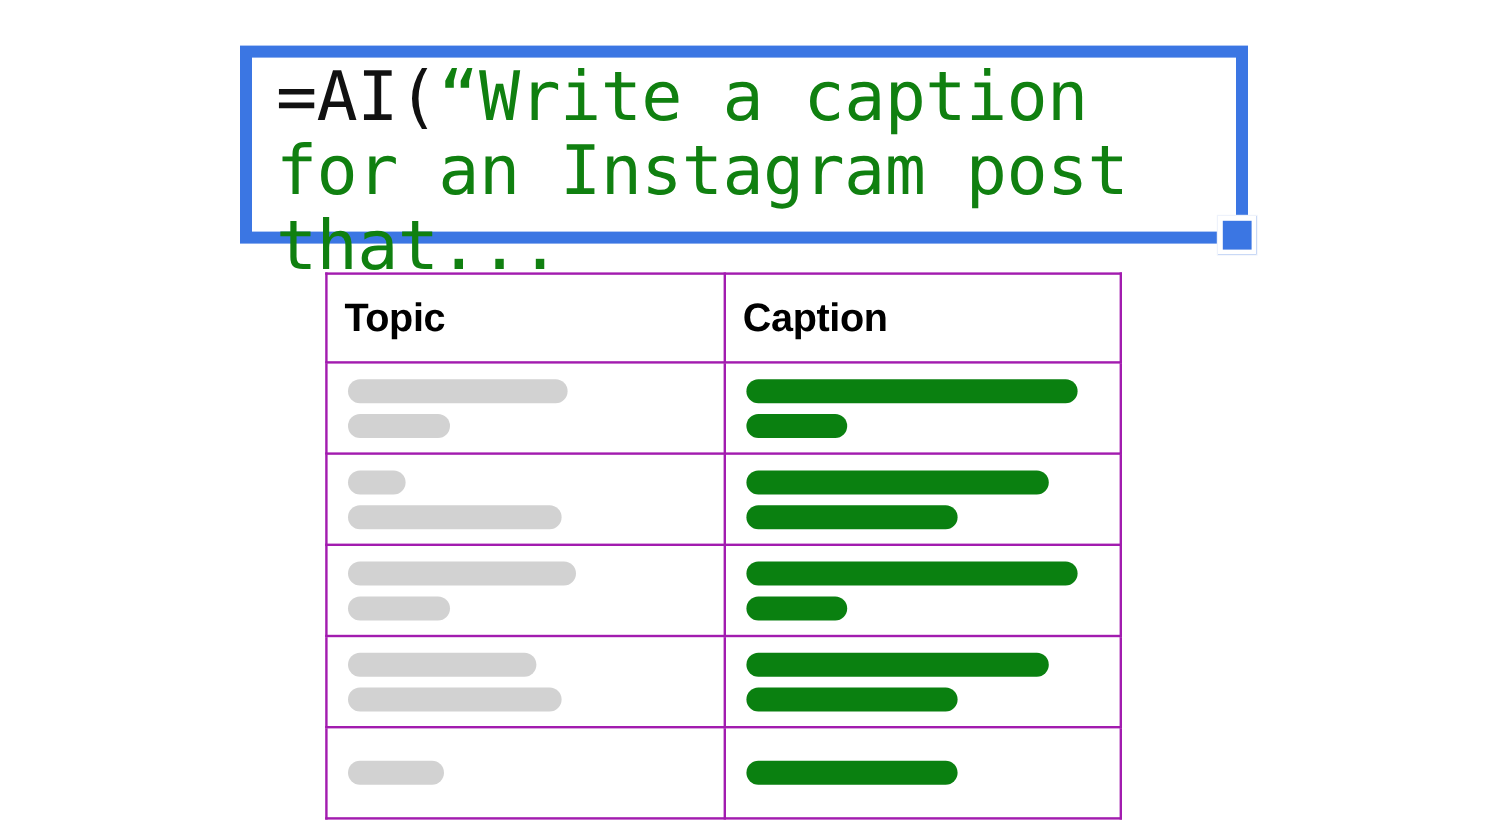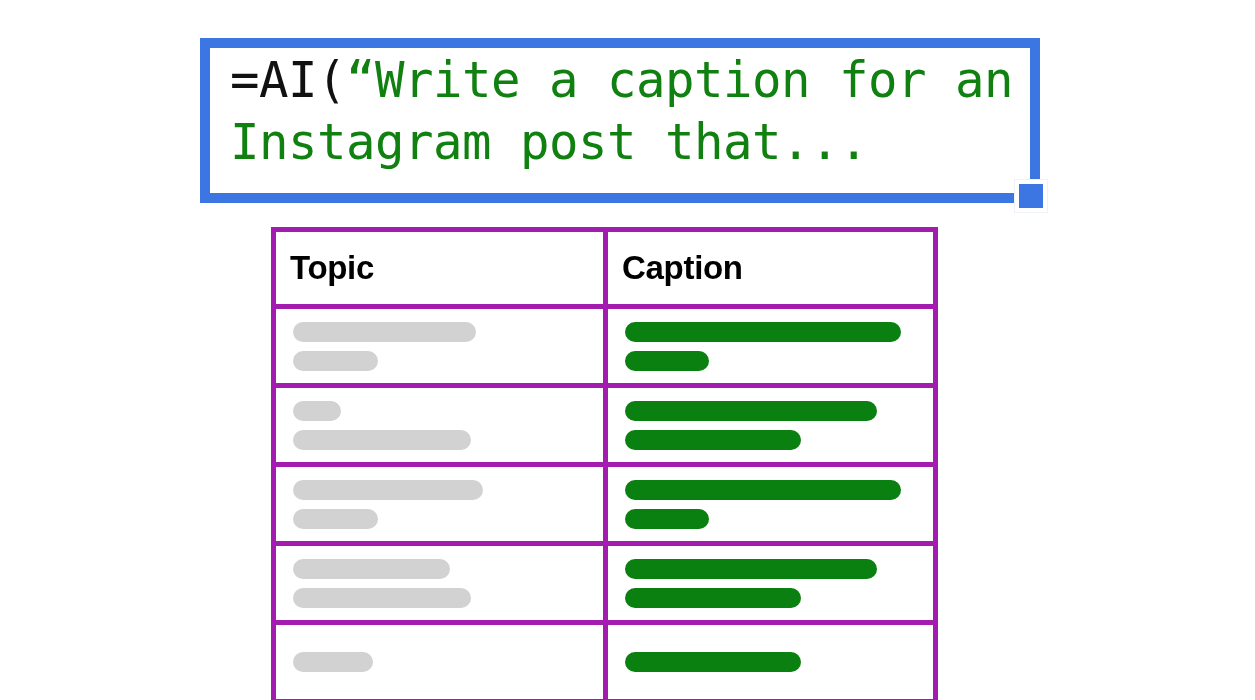--- a/index.html
+++ b/index.html
@@ -26,21 +26,21 @@
     box-sizing: border-box;
     border: 10px solid #3b76e3;
     background: #ffffff;
   }
   #formula-text {
     position: absolute;
     left: 20px;
     top: 2px;
     right: 4px;
     font-family: "DejaVu Sans Mono", "Liberation Mono", monospace;
-    font-size: 49px;
+    font-size: 57px;
     line-height: 62px;
     letter-spacing: -0.5px;
     white-space: pre-wrap;
     word-break: break-word;
   }
   .tok-fn      { color: #111111; }
   .tok-string  { color: #108010; }
 
   #fill-handle {
     position: absolute;
@@ -63,21 +63,21 @@
     width: 662px;
     border-collapse: collapse;
     table-layout: fixed;
     background: #ffffff;
   }
   #results-table col.col-topic   { width: 332px; }
   #results-table col.col-caption { width: 330px; }
 
   #results-table th,
   #results-table td {
-    border: 5px solid #a21caf;
+    border: 2px solid #a21caf;
     padding: 0;
     vertical-align: middle;
     background: #ffffff;
   }
   #results-table th {
     height: 72px;
     text-align: left;
     padding-left: 14px;
     font-size: 33px;
     font-weight: bold;

